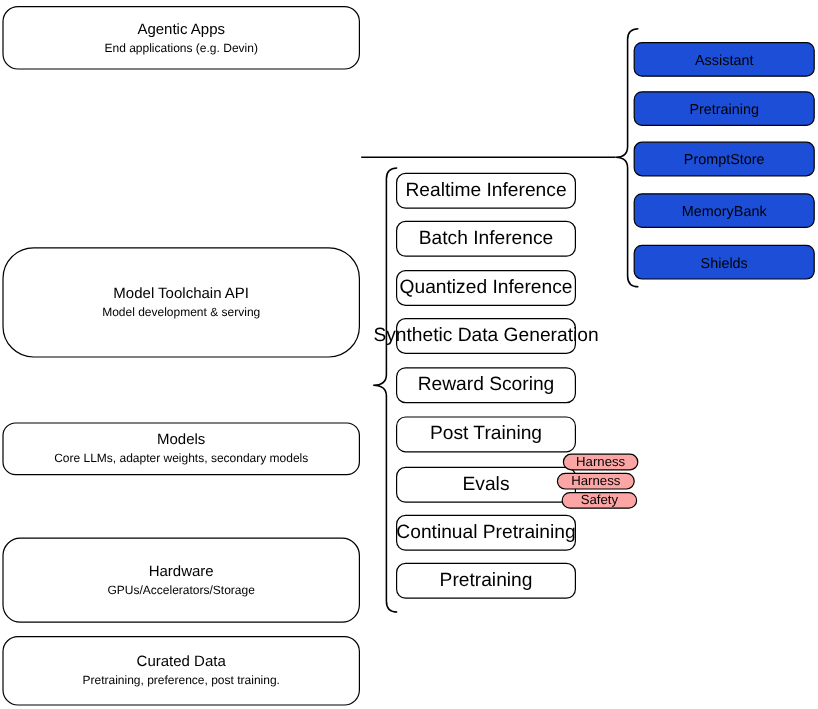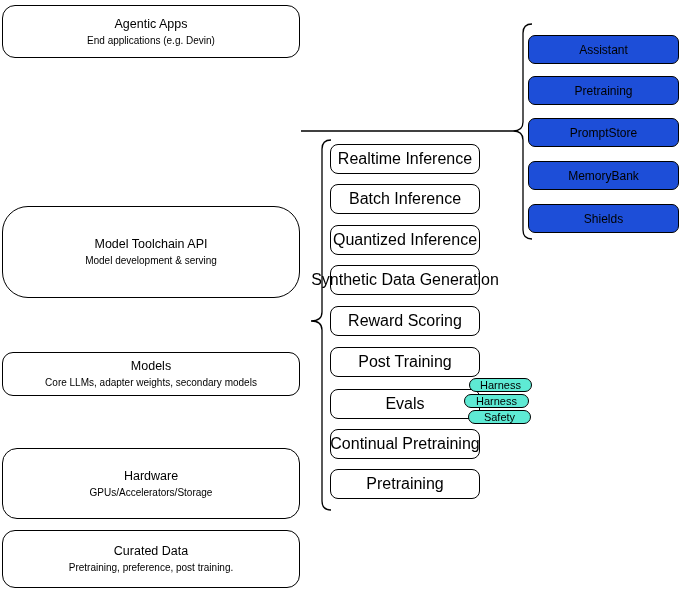--- a/index.html
+++ b/index.html
@@ -66,21 +66,21 @@
     font-size: 12px;
     white-space: nowrap;
     z-index: 1;
   }
   .pill {
     position: absolute;
     height: 14px;
     box-sizing: border-box;
     border: 1.2px solid #000000;
     border-radius: 999px;
-    background: #5eead4;
+    background: #fca5a5;
     display: flex;
     align-items: center;
     justify-content: center;
     font-size: 11px;
     line-height: 11px;
     white-space: nowrap;
     z-index: 2;
   }
 </style>
 </head>

